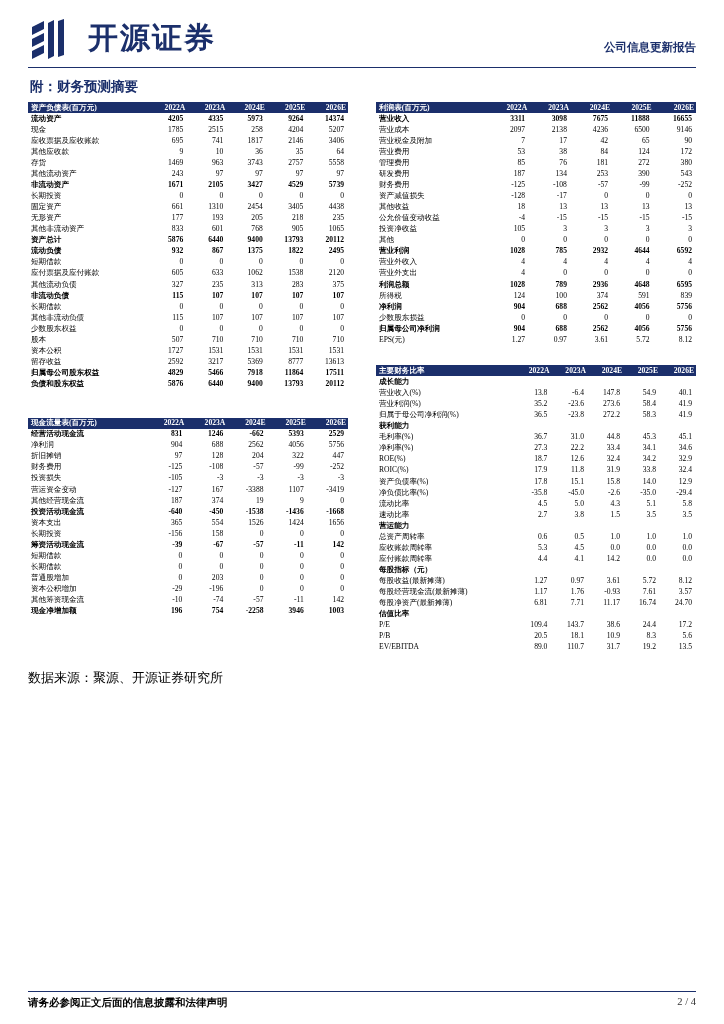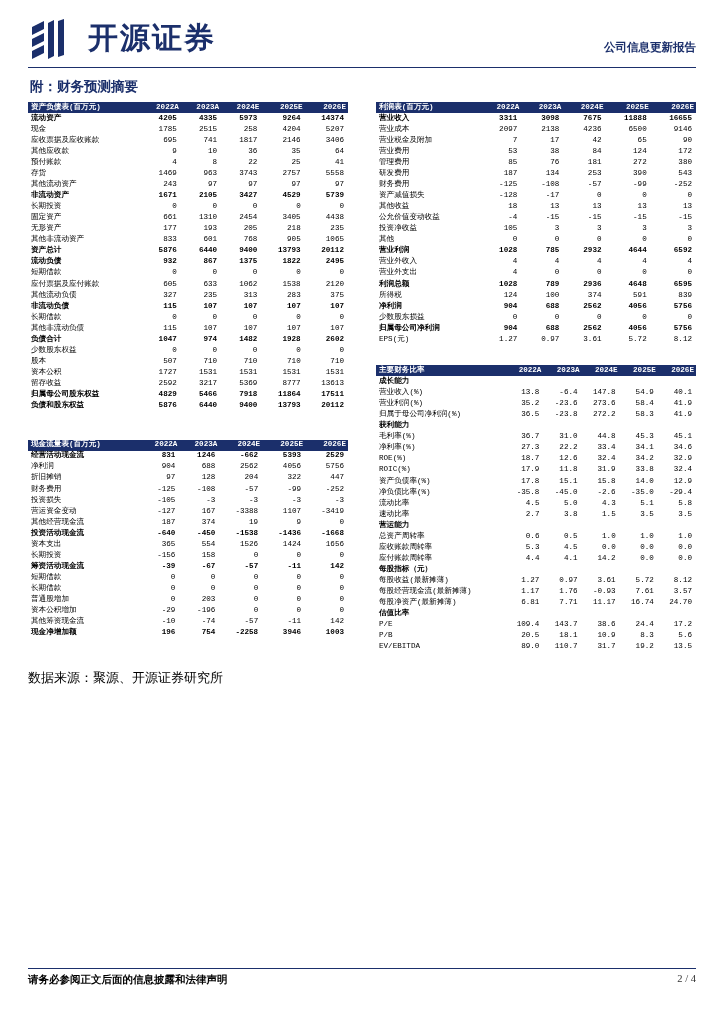--- a/index.html
+++ b/index.html
@@ -10,33 +10,33 @@
   .header{display:flex;align-items:center;justify-content:space-between;padding-top:18px;}
   .logo{display:flex;align-items:center;gap:16px;}
   .logo-mark{width:44px;height:40px;position:relative;}
   .logo-text{font-size:30px;font-weight:bold;color:#1b2f6b;letter-spacing:2px;font-family:"Liberation Serif",serif;}
   .report-type{font-size:11.5px;color:#1b2f6b;font-weight:bold;align-self:flex-end;padding-bottom:4px;}
   .hr-top{border:none;border-top:1.6px solid #1b2f6b;margin:8px 0 0 0;}
 
   .section-title{color:#1b2f6b;font-weight:bold;font-size:13.5px;margin:10px 0 6px 2px;}
 
   
-  .cols{display:flex;gap:28px;align-items:flex-start;font-family:Liberation Mono, monospace;}
+  .cols{display:flex;gap:28px;align-items:flex-start;}
   .col{flex:1;}
   table.fin{width:100%;border-collapse:collapse;font-size:7.6px;line-height:1.05;}
   table.fin th, table.fin td{padding:1.55px 2px;white-space:nowrap;}
   table.fin thead th{background:#1b2f6b;color:#fff;font-weight:bold;font-size:7.6px;text-align:right;}
   table.fin thead th.first{text-align:left;padding-left:3px;}
   table.fin td.lbl{text-align:left;padding-left:3px;}
   table.fin td.num{text-align:right;padding-right:4px;}
   tr.bold td{font-weight:bold;}
   .tbl-wrap{margin-bottom:10px;}
 
   .source{font-size:13px;margin-top:6px;}
-  .footer{position:absolute;left:28px;right:28px;bottom:37px;}
+  .footer{position:absolute;left:28px;right:28px;bottom:14px;}
   .hr-bot{border:none;border-top:1px solid #1b2f6b;margin-bottom:4px;}
   .footer-row{display:flex;justify-content:space-between;font-size:10.5px;}
   .footer-left{font-weight:bold;}
   .footer-right{color:#333;}
 </style>
 </head>
 <body>
 
 <div class="page">
 
@@ -101,28 +101,20 @@
               </tr>
               <tr>
                 <td class="lbl">其他应收款</td>
                 <td class="num">9</td>
                 <td class="num">10</td>
                 <td class="num">36</td>
                 <td class="num">35</td>
                 <td class="num">64</td>
               </tr>
               <tr>
-                <td class="lbl">预付账款</td>
-                <td class="num">4</td>
-                <td class="num">8</td>
-                <td class="num">22</td>
-                <td class="num">25</td>
-                <td class="num">41</td>
-              </tr>
-              <tr>
                 <td class="lbl">存货</td>
                 <td class="num">1469</td>
                 <td class="num">963</td>
                 <td class="num">3743</td>
                 <td class="num">2757</td>
                 <td class="num">5558</td>
               </tr>
               <tr>
                 <td class="lbl">其他流动资产</td>
                 <td class="num">243</td>
@@ -227,28 +219,20 @@
                 <td class="num">0</td>
                 <td class="num">0</td>
               </tr>
               <tr>
                 <td class="lbl">其他非流动负债</td>
                 <td class="num">115</td>
                 <td class="num">107</td>
                 <td class="num">107</td>
                 <td class="num">107</td>
                 <td class="num">107</td>
-              </tr>
-              <tr class="bold">
-                <td class="lbl">负债合计</td>
-                <td class="num">1047</td>
-                <td class="num">974</td>
-                <td class="num">1482</td>
-                <td class="num">1928</td>
-                <td class="num">2602</td>
               </tr>
               <tr>
                 <td class="lbl">少数股东权益</td>
                 <td class="num">0</td>
                 <td class="num">0</td>
                 <td class="num">0</td>
                 <td class="num">0</td>
                 <td class="num">0</td>
               </tr>
               <tr>

